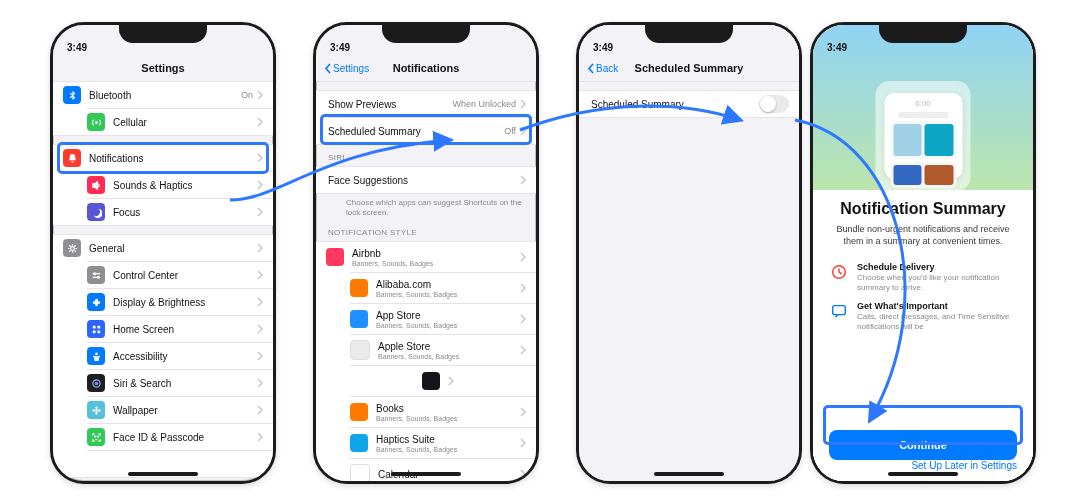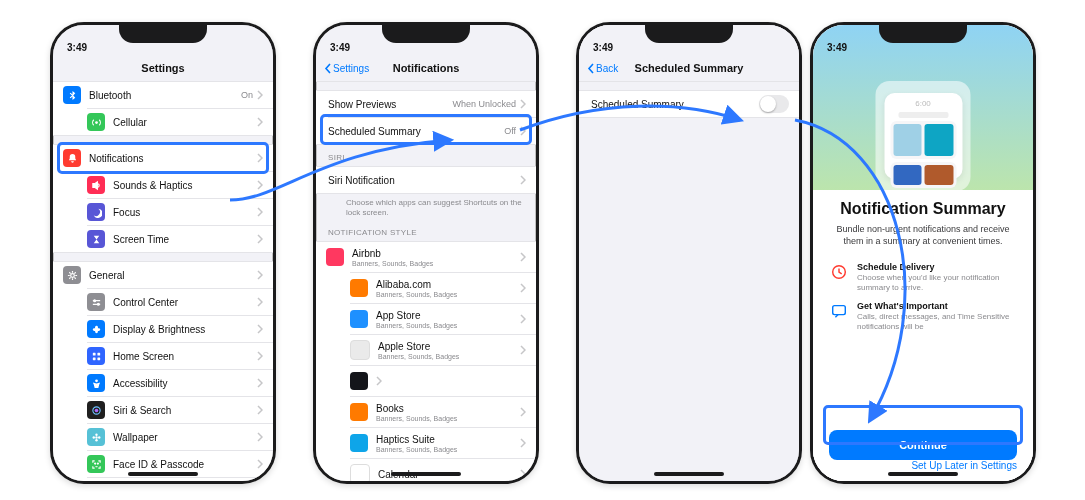--- a/index.html
+++ b/index.html
@@ -109,20 +109,21 @@
     font-size:8px;
     color:var(--ios-label-grey);
     padding:4px 12px 2px 30px;
     line-height:1.25;
   }
   .row{
     display:flex;align-items:center;
     height:26px;
     padding:0 10px 0 10px;
     position:relative;
+    justify-content:center;
   }
   .row+.row{border-top:1px solid var(--ios-separator);margin-left:34px;padding-left:0;}
   .row.noicon+.row.noicon{margin-left:12px;}
   .row .icon{
     width:18px;height:18px;border-radius:4px;
     display:flex;align-items:center;justify-content:center;
     margin-right:8px;
     color:#fff;
     flex:0 0 auto;
   }
@@ -294,33 +295,20 @@
                   <path d="M8 2a5 5 0 11-5 7 4 4 0 005-7z"></path>
                 </svg>
               </span>
             <span class="label">Focus</span>
             <span class="chev">
                 <svg viewBox="0 0 6 10">
                   <path d="M1 1l4 4-4 4" fill="none" stroke="currentColor" stroke-width="1.5"></path>
                 </svg>
               </span>
           </div>
-          <div class="row">
-            <span class="icon" style="background:#5856d6">
-                <svg viewBox="0 0 12 12" fill="#fff">
-                  <path d="M3 2h6L6 6l3 4H3l3-4-3-4z"></path>
-                </svg>
-              </span>
-            <span class="label">Screen Time</span>
-            <span class="chev">
-                <svg viewBox="0 0 6 10">
-                  <path d="M1 1l4 4-4 4" fill="none" stroke="currentColor" stroke-width="1.5"></path>
-                </svg>
-              </span>
-          </div>
         </div>
 
         <div class="group">
           <div class="row">
             <span class="icon" style="background:#8e8e93">
                 <svg viewBox="0 0 12 12" fill="#fff">
                   <circle cx="6" cy="6" r="2" fill="none" stroke="#fff" stroke-width="1.3"></circle>
                   <path d="M6 1v2M6 9v2M1 6h2M9 6h2M2.5 2.5l1.4 1.4M8.1 8.1l1.4 1.4M9.5 2.5L8.1 3.9M3.9 8.1l-1.4 1.4" stroke="#fff" stroke-width="1.3"></path>
                 </svg>
               </span>
@@ -503,21 +491,21 @@
             <span class="chev">
                 <svg viewBox="0 0 6 10">
                   <path d="M1 1l4 4-4 4" fill="none" stroke="currentColor" stroke-width="1.5"></path>
                 </svg>
               </span>
           </div>
         </div>
         <div class="group-header">SIRI</div>
         <div class="group" style="margin-top:0;">
           <div class="row noicon" style="padding-left:12px;">
-            <span class="label">Siri Notification</span>
+            <span class="label">Face Suggestions</span>
             <span class="chev">
                 <svg viewBox="0 0 6 10">
                   <path d="M1 1l4 4-4 4" fill="none" stroke="currentColor" stroke-width="1.5"></path>
                 </svg>
               </span>
           </div>
         </div>
         <div class="group-footer">Choose which apps can suggest Shortcuts on the lock screen.</div>
         <div class="group-header">NOTIFICATION STYLE</div>
         <div class="group" style="margin-top:0;" id="apps-group">

